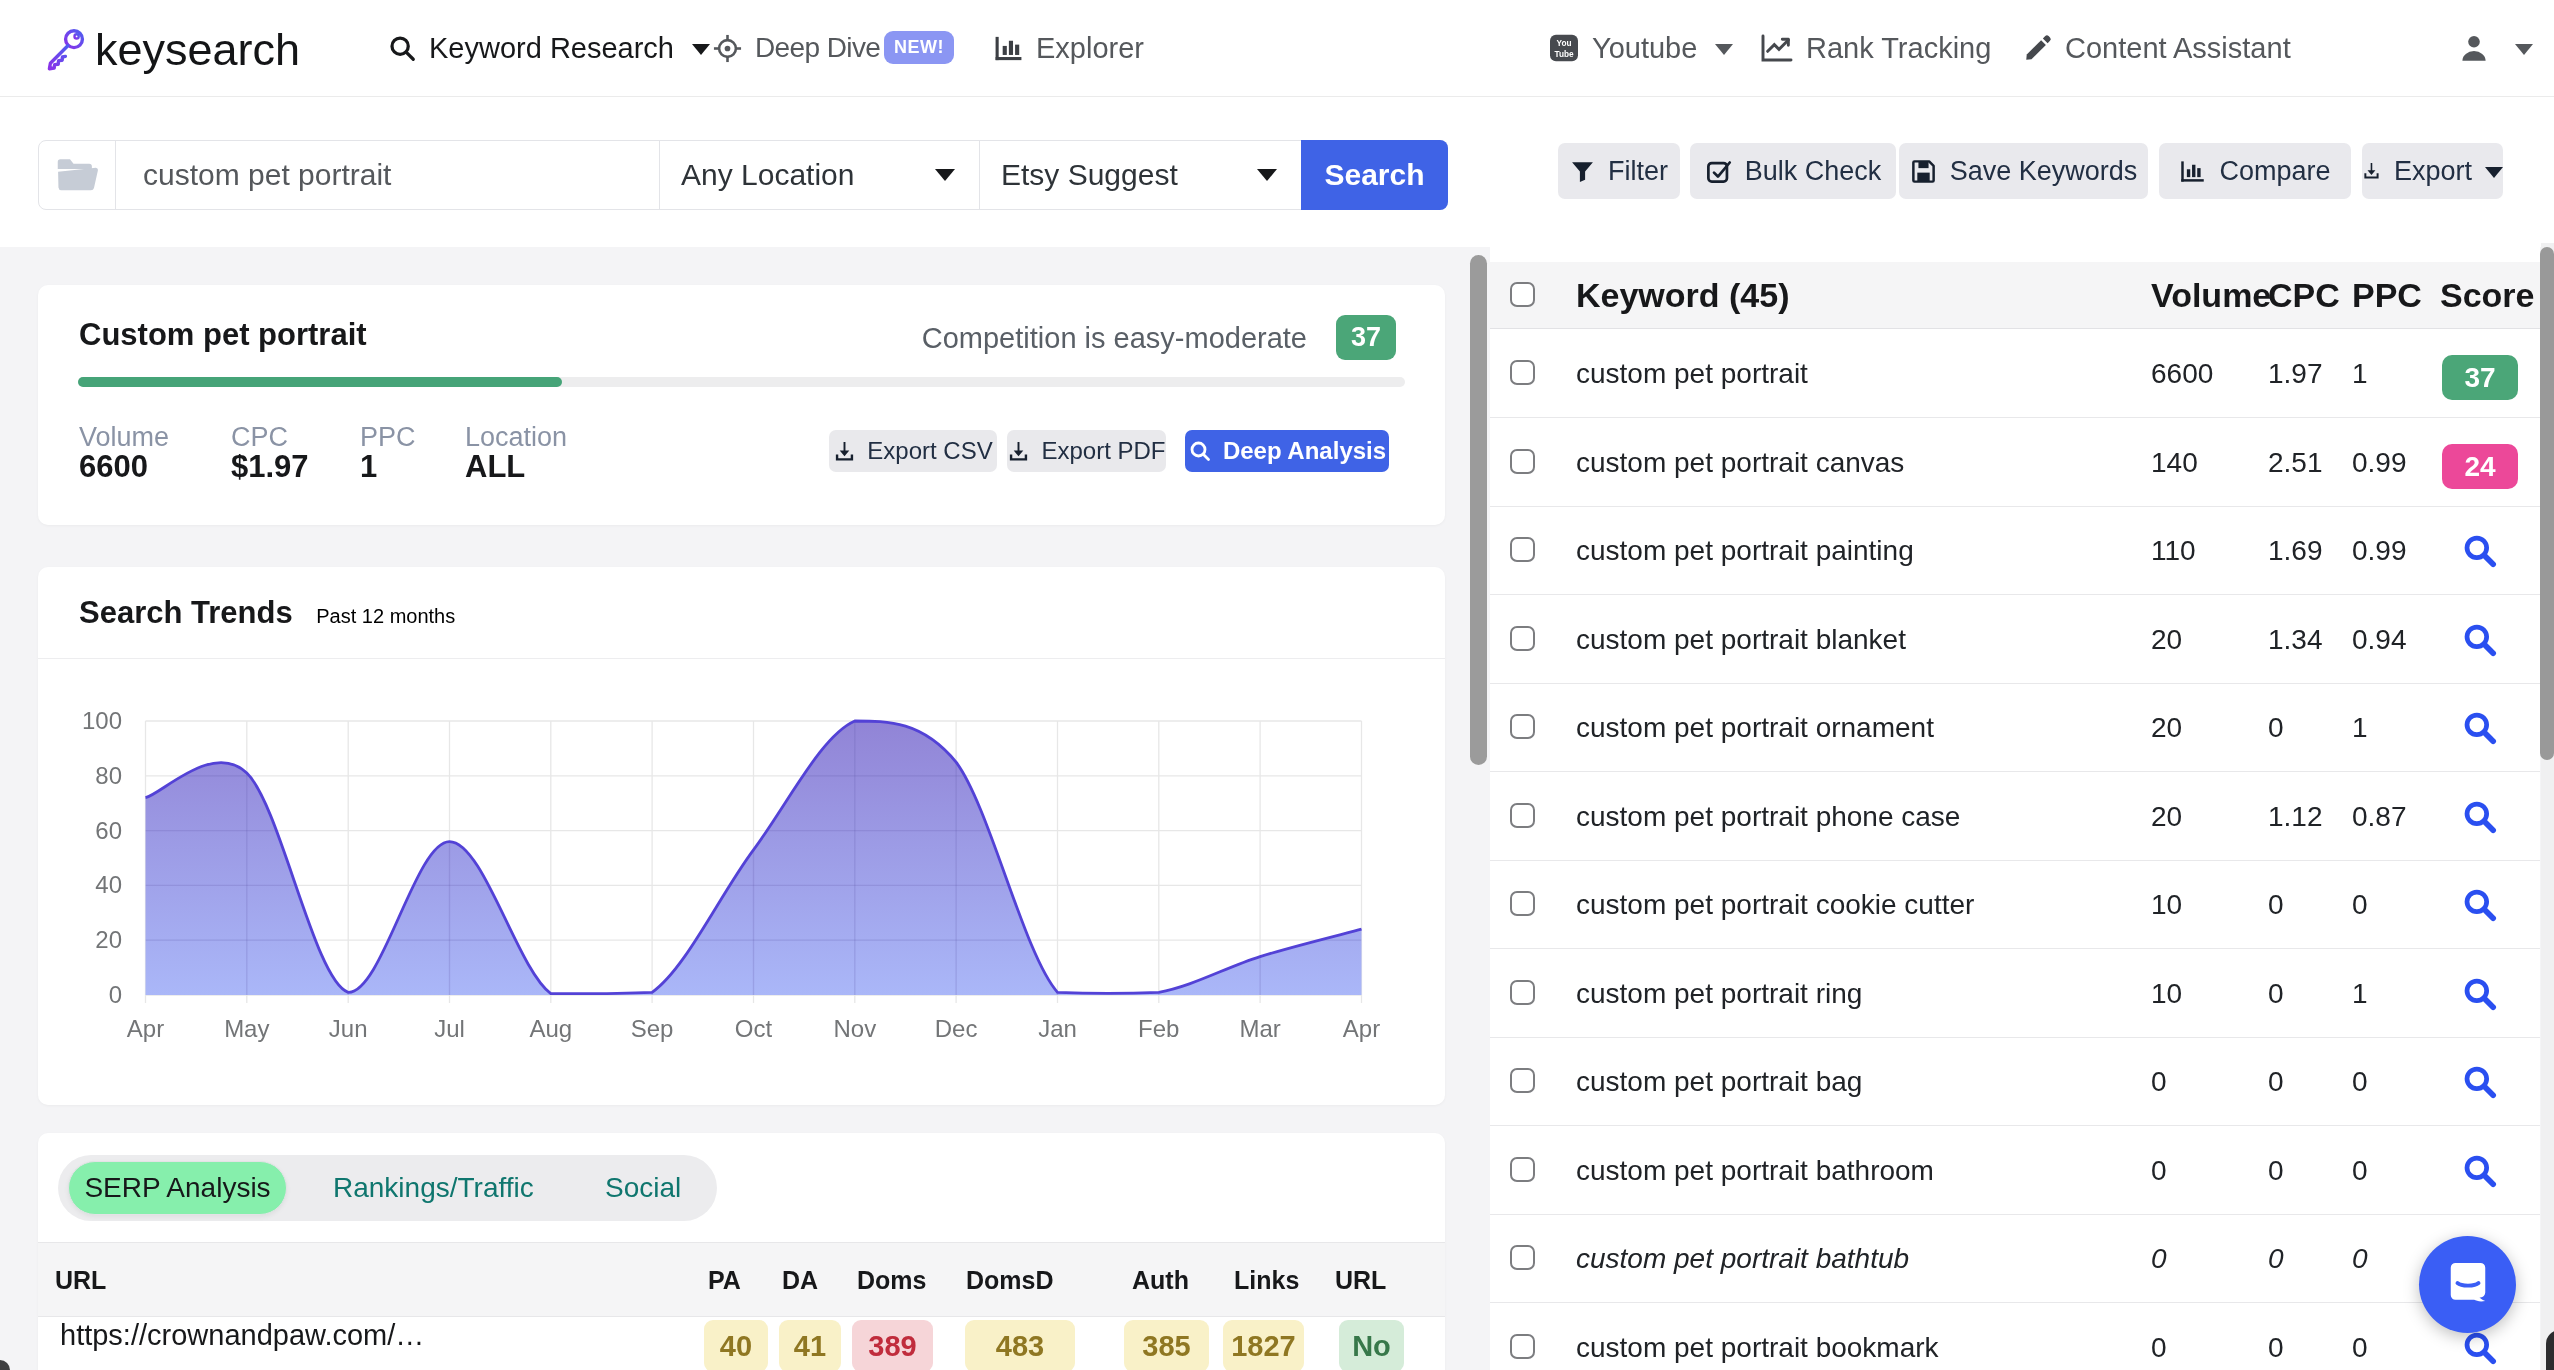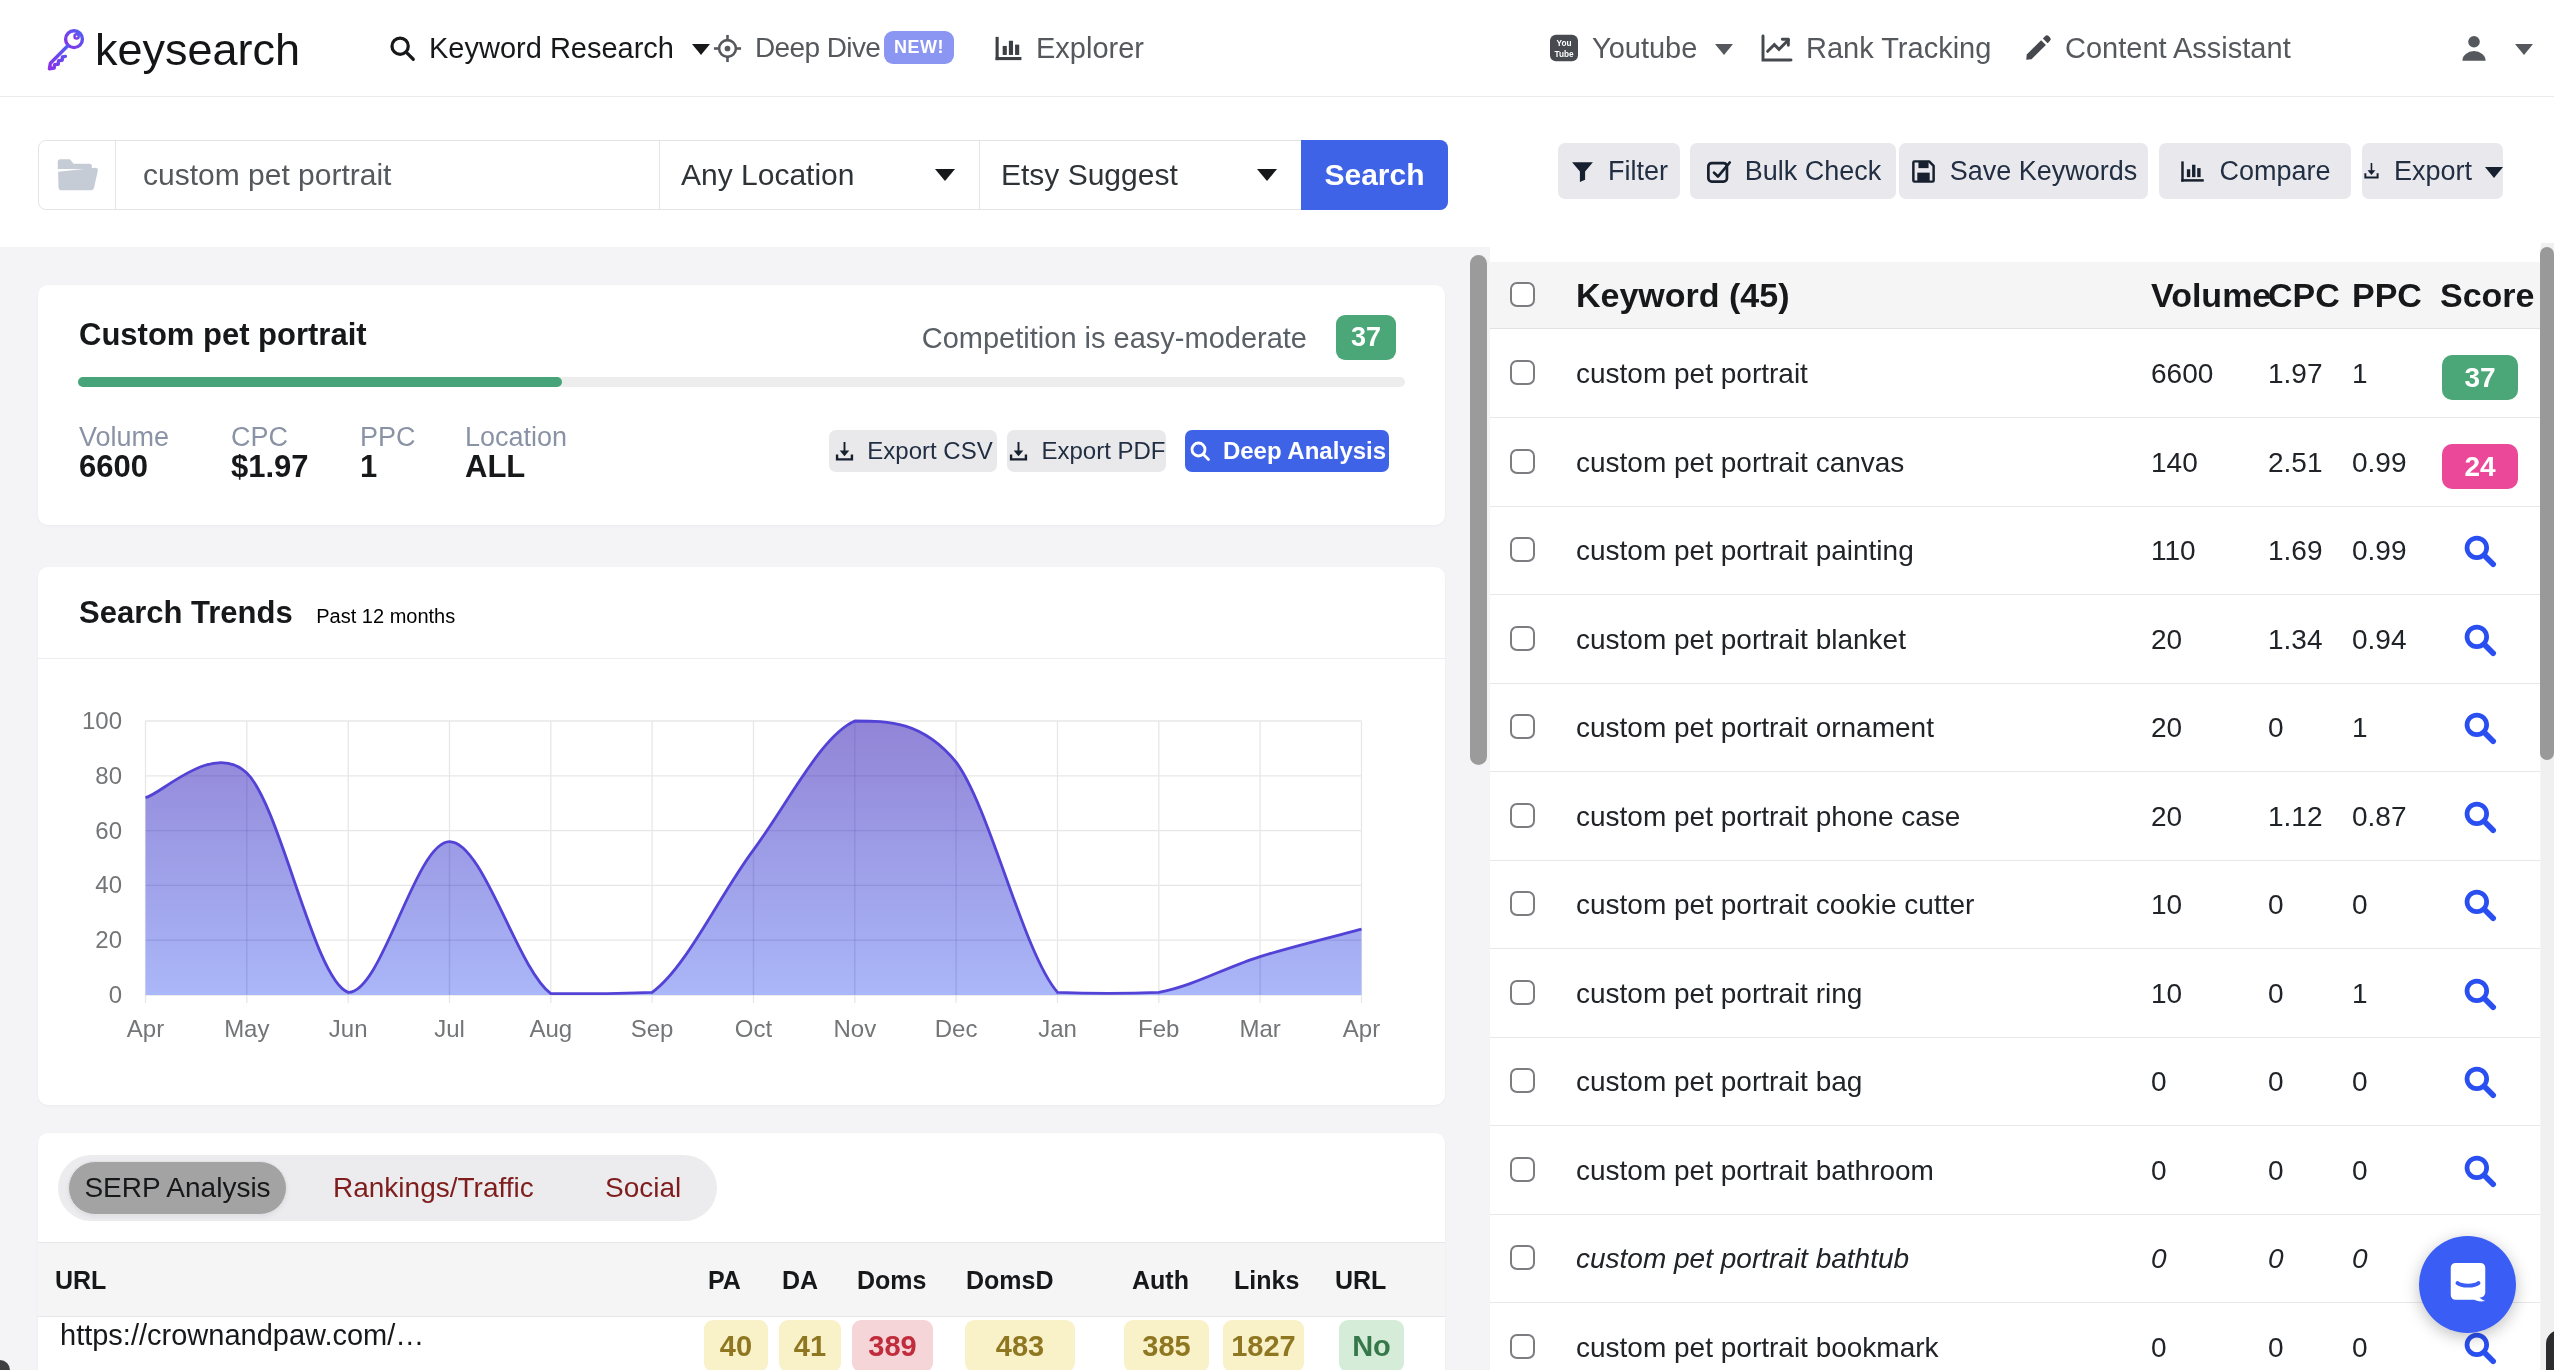--- a/index.html
+++ b/index.html
@@ -36,22 +36,22 @@
 .cbtn { position:absolute; top:145px; height:42px; border-radius:7px; background:#e9e9ec; color:#222f43; font-size:24px; white-space:nowrap; display:flex; align-items:center; justify-content:center; gap:11px; }
 .cbtn.blue { background:#3f63e6; color:#fff; font-weight:bold; }
 
 #c2 { left:38px; top:320px; width:1407px; height:538px; }
 #c2 .hd { position:absolute; left:41px; top:28px; font-size:31px; color:#17181a; font-weight:600; }
 #c2 .hd span { font-size:20px; color:#000000; font-weight:normal; margin-left:15px; }
 #c2 .hline { position:absolute; left:0; top:91px; width:1407px; height:1px; background:#ededef; }
 
 #c3 { left:38px; top:886px; width:1407px; height:484px; border-radius:10px 10px 0 0; }
 #tabswrap { position:absolute; left:20px; top:22px; width:659px; height:66px; background:#ececee; border-radius:33px; }
-.tab { position:absolute; top:0; height:66px; display:flex; align-items:center; font-size:28px; color:#7f1d1d; }
-#tabactive { position:absolute; left:10px; top:6px; width:219px; height:54px; background:#a3a3a3; border:1px solid #e3e3e6; border-radius:27px; display:flex; align-items:center; justify-content:center; font-size:28px; color:#17181a; box-shadow:0 2px 5px rgba(0,0,0,0.06); }
+.tab { position:absolute; top:0; height:66px; display:flex; align-items:center; font-size:28px; color:#0f766e; }
+#tabactive { position:absolute; left:10px; top:6px; width:219px; height:54px; background:#86efac; border:1px solid #e3e3e6; border-radius:27px; display:flex; align-items:center; justify-content:center; font-size:28px; color:#17181a; box-shadow:0 2px 5px rgba(0,0,0,0.06); }
 #thead3 { position:absolute; left:0; top:109px; width:1407px; height:75px; background:#f5f5f6; border-top:1px solid #e7e7e9; border-bottom:1px solid #e7e7e9; }
 .th3 { position:absolute; top:0; height:75px; display:flex; align-items:center; font-weight:bold; font-size:25px; color:#17181a; }
 .badge3 { position:absolute; top:187px; height:52px; border-radius:9px; display:flex; align-items:center; justify-content:center; font-size:29px; font-weight:bold; }
 .by { background:#f9f1c8; color:#8f7722; }
 .br { background:#f6d5d8; color:#c02c3c; }
 .bg { background:#d5ecd9; color:#37784a; }
 #urlrow { position:absolute; left:22px; top:186px; font-size:29px; color:#17181a; }
 
 #rpanel { position:absolute; left:1490px; top:237px; width:1050px; height:1133px; background:#fff; }
 #rhead { position:absolute; left:0; top:25px; width:1050px; height:67px; background:#f5f5f6; border-bottom:1px solid #e2e2e5; }

